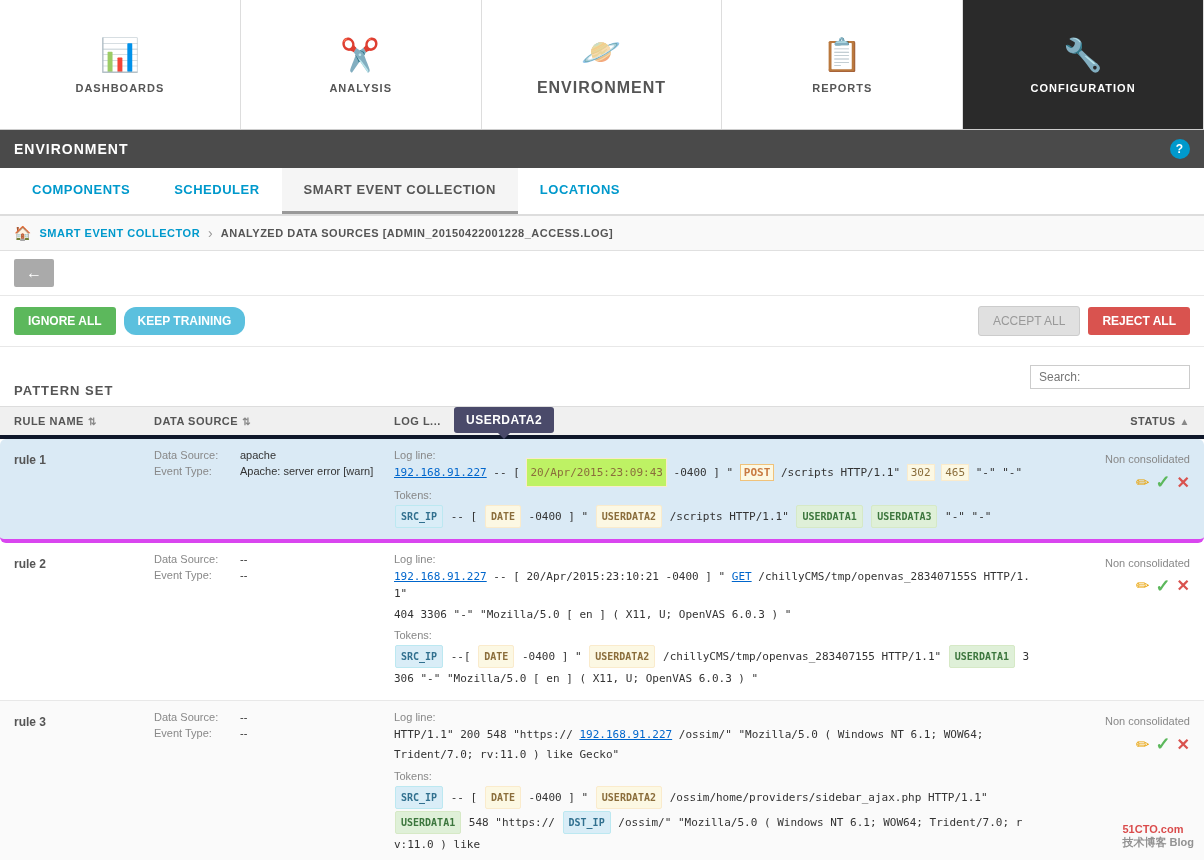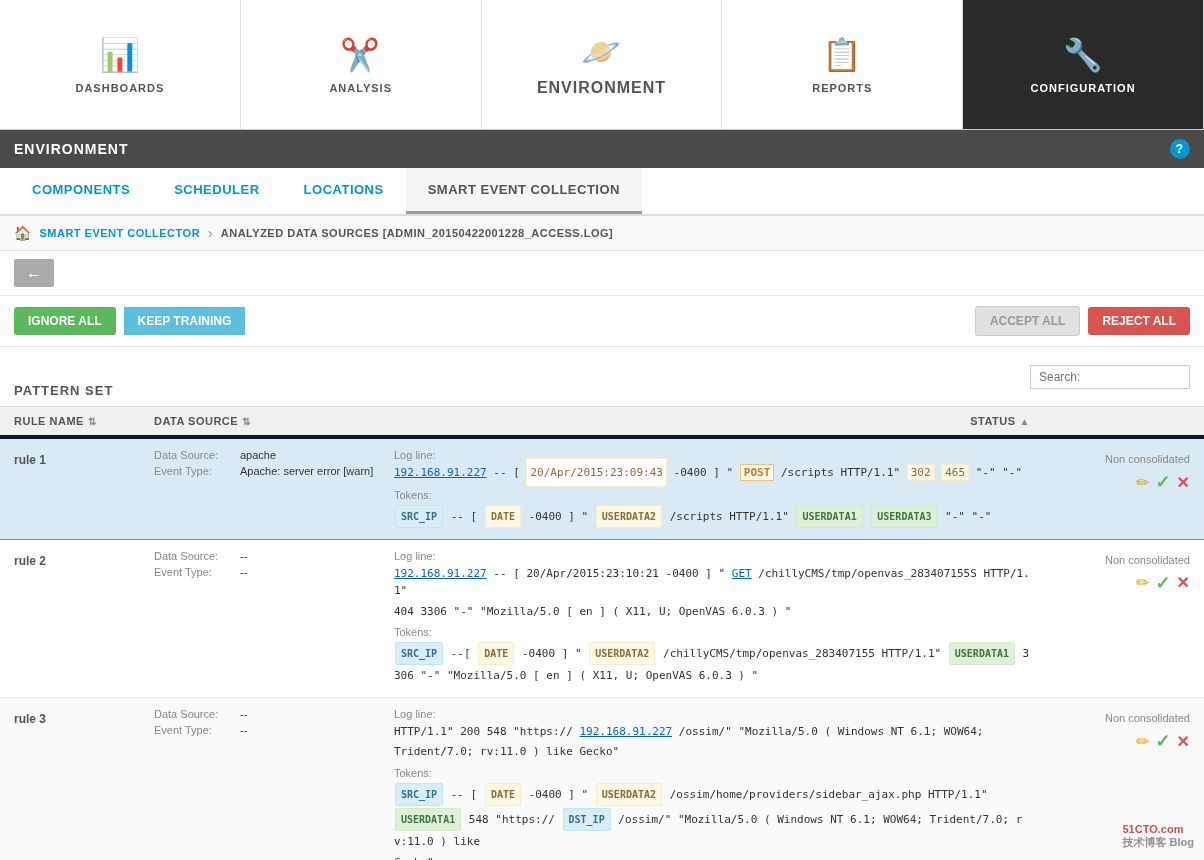--- a/index.html
+++ b/index.html
@@ -36,86 +36,94 @@
   <span style="background:#0099cc;color:#fff;width:20px;height:20px;border-radius:50%;display:flex;align-items:center;justify-content:center;font-size:12px;cursor:pointer;font-weight:bold;">?</span>
 </div>
 
 <div style="background:#fff;border-bottom:2px solid #ddd;display:flex;padding:0 10px;">
   <div style="padding:14px 22px;font-size:13px;font-weight:bold;color:#0099cc;cursor:pointer;border-bottom:3px solid transparent;letter-spacing:0.5px;">
     <span>COMPONENTS</span>
   </div>
   <div style="padding:14px 22px;font-size:13px;font-weight:bold;color:#0099cc;cursor:pointer;border-bottom:3px solid transparent;letter-spacing:0.5px;">
     <span>SCHEDULER</span>
   </div>
+  <div style="padding:14px 22px;font-size:13px;font-weight:bold;color:#555;cursor:pointer;border-bottom:3px solid #999;background:#f5f5f5;letter-spacing:0.5px;">
+    <span>SMART EVENT COLLECTION</span>
+  </div>
   <div style="padding:14px 22px;font-size:13px;font-weight:bold;color:#0099cc;cursor:pointer;border-bottom:3px solid transparent;letter-spacing:0.5px;">
     <span>LOCATIONS</span>
-  </div>
-  <div style="padding:14px 22px;font-size:13px;font-weight:bold;color:#555;cursor:pointer;border-bottom:3px solid #999;background:#f5f5f5;letter-spacing:0.5px;">
-    <span>SMART EVENT COLLECTION</span>
   </div>
 </div>
 
 <div style="background:#f9f9f9;padding:9px 14px;display:flex;align-items:center;gap:8px;font-size:12px;border-bottom:1px solid #e0e0e0;">
   <span style="font-size:14px;color:#666;">🏠</span>
   <span style="color:#0099cc;cursor:pointer;font-weight:bold;font-size:11px;letter-spacing:0.5px;">SMART EVENT COLLECTOR</span>
   <span style="color:#999;font-size:14px;">›</span>
   <span style="color:#555;font-size:11px;font-weight:bold;letter-spacing:0.5px;">ANALYZED DATA SOURCES [ADMIN_20150422001228_ACCESS.LOG]</span>
 </div>
 
 <div style="padding:8px 14px;background:#fff;border-bottom:1px solid #e8e8e8;">
   <button style="background:#aaa;color:#fff;border:none;padding:5px 12px;cursor:pointer;font-size:16px;border-radius:2px;">←</button>
 </div>
 
 <div style="padding:10px 14px;background:#fff;display:flex;align-items:center;gap:8px;border-bottom:1px solid #e8e8e8;">
   <button style="background:#5cb85c;color:#fff;border:none;padding:7px 14px;cursor:pointer;font-size:12px;font-weight:bold;border-radius:3px;display:flex;align-items:center;gap:5px;">IGNORE ALL</button>
-  <button style="background:#5bc0de;color:#fff;border:none;padding:7px 14px;cursor:pointer;font-size:12px;font-weight:bold;border-radius:1px;display:flex;align-items:center;gap:5px;">KEEP TRAINING</button>
-  <button style="background:#e0e0e0;color:#999;border:1px solid #ccc;padding:7px 14px;cursor:pointer;font-size:12px;font-weight:bold;border-radius:3px;margin-left:auto;">ACCEPT ALL</button>
+  <button style="background:#5bc0de;color:#fff;border:none;padding:7px 14px;cursor:pointer;font-size:12px;font-weight:bold;border-radius:12px;display:flex;align-items:center;gap:5px;">KEEP TRAINING</button>
+  <button style="background:#e0e0e0;color:#999;border:1px solid #ccc;padding:7px 14px;cursor:pointer;font-size:12px;font-weight:normal;border-radius:3px;margin-left:auto;">ACCEPT ALL</button>
   <button style="background:#d9534f;color:#fff;border:none;padding:7px 14px;cursor:pointer;font-size:12px;font-weight:bold;border-radius:3px;display:flex;align-items:center;gap:5px;">REJECT ALL</button>
 </div>
 
 <div style="padding:8px 14px;background:#fff;display:flex;align-items:center;justify-content:space-between;border-bottom:1px solid #ddd;">
   <span style="font-size:13px;font-weight:bold;color:#555;letter-spacing:1px;margin-top:28px;">PATTERN SET</span>
   <input type="text" style="border: 1px solid rgb(204, 204, 204); padding: 4px 8px; font-size: 12px; width: 160px;" placeholder="Search:">
 </div>
 
 <div style="display:grid;grid-template-columns:140px 240px 1fr 160px;background:#f0f0f0;border-bottom:4px solid #0f172a;padding:8px 14px;font-size:11px;font-weight:bold;color:#555;letter-spacing:0.5px;align-items:center;">
   <div style="display:flex;align-items:center;gap:4px;">
     <span>RULE NAME</span>
     <span style="font-size:10px;color:#888;cursor:pointer;">⇅</span>
   </div>
   <div style="display:flex;align-items:center;gap:4px;">
     <span>DATA SOURCE</span>
     <span style="font-size:10px;color:#888;cursor:pointer;">⇅</span>
   </div>
+  <div style="position:relative;">
+    <span>LOG L...</span>
+    
+    <div style="position:absolute;top:-8px;left:60px;background:#4a4a6a;color:#fff;padding:6px 12px;border-radius:3px;font-size:12px;font-weight:bold;z-index:100;white-space:nowrap;">
+      <span>USERDATA2</span>
+      <div style="position:absolute;bottom:-6px;left:50%;transform:translateX(-50%);width:0;height:0;border-left:6px solid transparent;border-right:6px solid transparent;border-top:6px solid #4a4a6a;"></div>
+    </div>
+  </div>
   <div style="display:flex;align-items:center;gap:4px;justify-content:flex-end;">
     <span>STATUS</span>
     <span style="font-size:10px;color:#888;cursor:pointer;">▲</span>
   </div>
 </div>
 
 <div style="background:#fff;">
 
-  <div style="display:grid;grid-template-columns:140px 240px 1fr 160px;border-bottom:1px solid #d946ef;padding:10px 14px;align-items:start;background:#daeaf5;">
+  <div style="display:grid;grid-template-columns:140px 240px 1fr 160px;border-bottom:4px solid #d946ef;padding:10px 14px;align-items:start;background:#daeaf5;border-radius:6px;">
     <div style="font-size:12px;color:#555;padding-top:4px;font-weight:bold;">rule 1</div>
     <div style="font-size:11px;color:#333;">
       <div style="margin-bottom:4px;display:flex;gap:6px;align-items:baseline;">
         <span style="color:#888;font-size:11px;min-width:80px;">Data Source:</span>
         <span style="color:#333;font-size:11px;">apache</span>
       </div>
       <div style="display:flex;gap:6px;align-items:baseline;">
         <span style="color:#888;font-size:11px;min-width:80px;">Event Type:</span>
         <span style="color:#333;font-size:11px;">Apache: server error [warn]</span>
       </div>
     </div>
     <div style="font-size:11px;font-family:monospace;">
       <div style="color:#888;font-size:11px;margin-bottom:3px;font-family:Arial,sans-serif;">Log line:</div>
       <div style="margin-bottom:6px;line-height:1.7;word-break:break-all;">
         <span style="text-decoration:underline;color:#0066cc;">192.168.91.227</span>
         <span> -- [ </span>
-        <span style="background:#ffffff;color:#8a6d3b;padding:7px 3px;border:1px solid #faebcc;">20/Apr/2015:23:09:43</span>
+        <span style="background:#bef264;color:#8a6d3b;padding:7px 3px;border:1px solid #faebcc;">20/Apr/2015:23:09:43</span>
         <span> -0400 ] " </span>
         <span style="background:#fcf8e3;color:#c87941;padding:1px 3px;border:1px solid #f0c27a;font-weight:bold;">POST</span>
         <span> /scripts HTTP/1.1" </span>
         <span style="background:#fcf8e3;color:#8a6d3b;padding:1px 3px;border:1px solid #faebcc;">302</span>
         <span> </span>
         <span style="background:#fcf8e3;color:#8a6d3b;padding:1px 3px;border:1px solid #faebcc;">465</span>
         <span> "-" "-"</span>
       </div>
       <div style="color:#888;font-size:11px;margin-bottom:3px;font-family:Arial,sans-serif;">Tokens:</div>
       <div style="line-height:1.9;word-break:break-all;">

